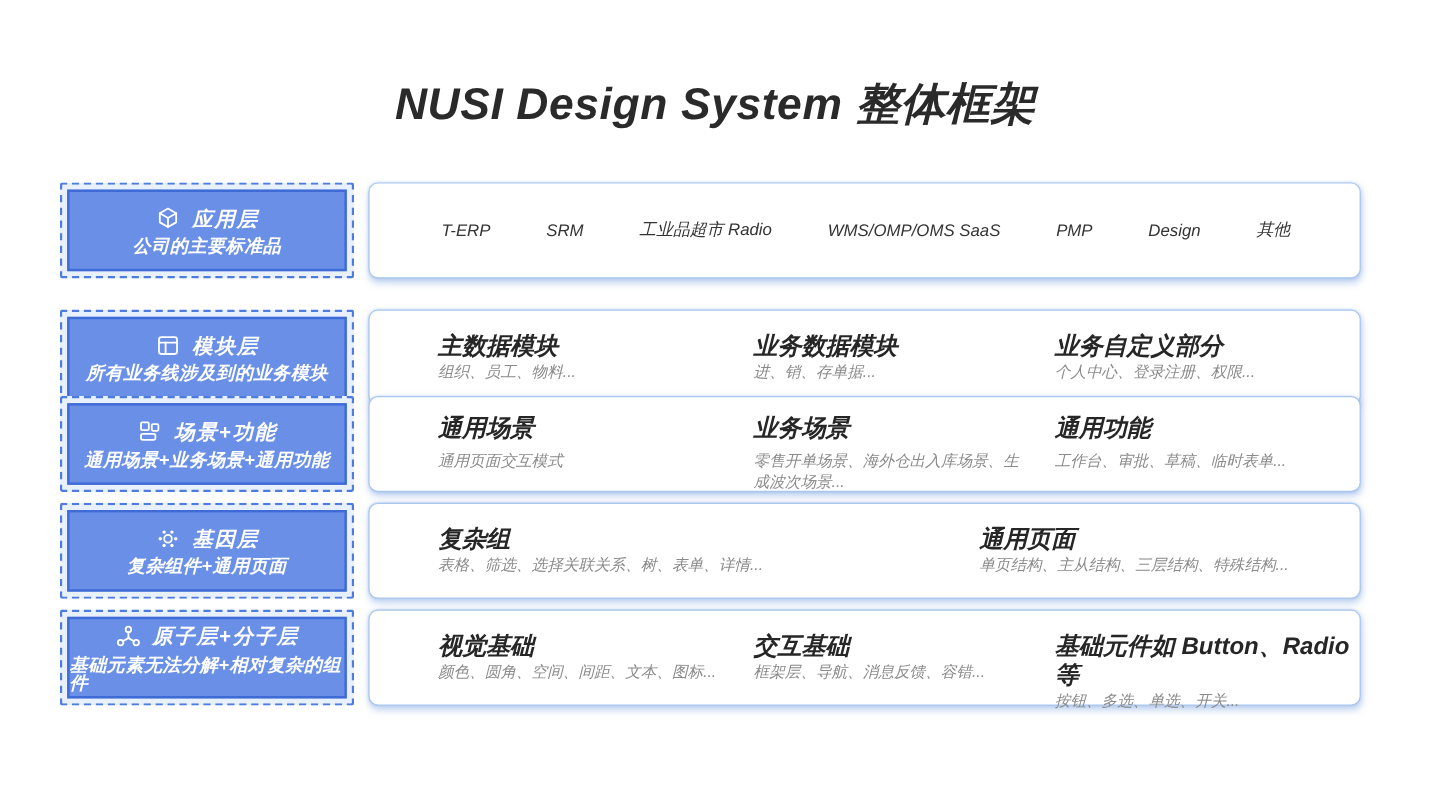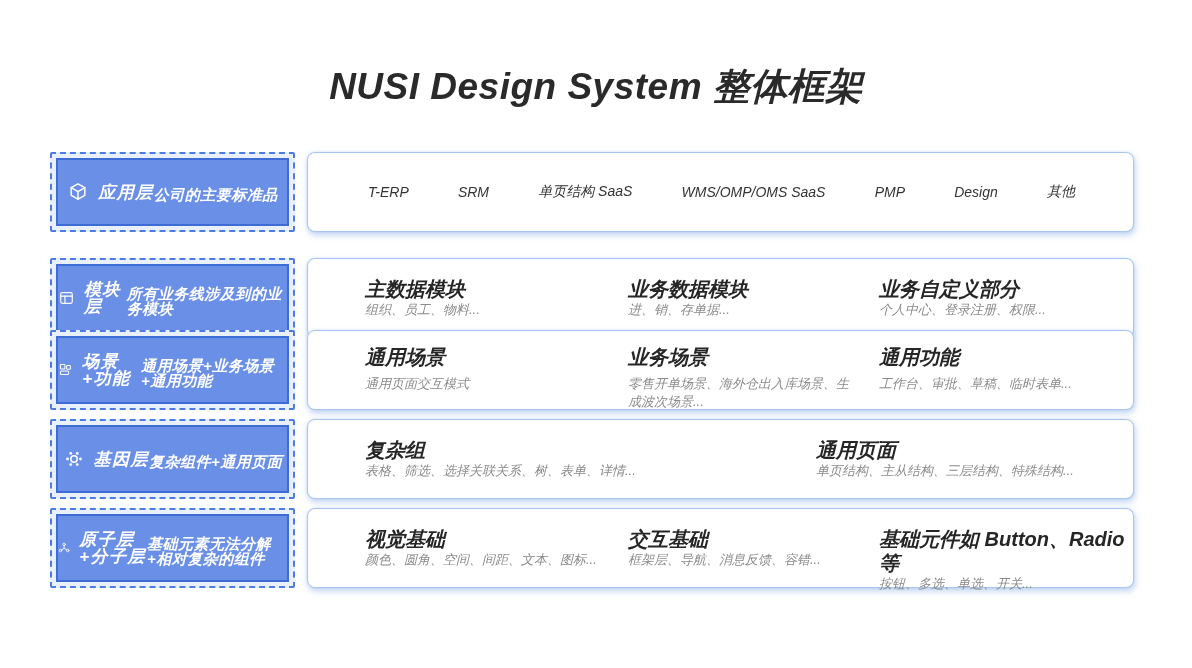--- a/index.html
+++ b/index.html
@@ -14,21 +14,21 @@
   .row { position:absolute; left:0; width:1192px; height:80px; }
   .row-1 { top:152px; } .row-2 { top:258px; } .row-3 { top:330px; } .row-4 { top:419px; } .row-5 { top:508px; }
 
   
   .label-outer {
     position:absolute; left:50px; top:0; width:245px; height:80px; box-sizing:border-box;
     border:2px dashed #4d7be0; background:#e8f0fc; padding:4px; border-radius:2px;
   }
   .label-inner {
     width:100%; height:100%; box-sizing:border-box; background:#6a8fe6; border:2px solid #3e6bd5;
-    color:#ffffff; display:flex; flex-direction:row; align-items:center; justify-content:center;
+    color:#ffffff; display:flex; flex-direction:column; align-items:center; justify-content:center;
   }
   .label-title-line { display:flex; align-items:center; gap:9px; font-size:17px; font-weight:bold; letter-spacing:1.5px; line-height:1; }
   .label-sub { font-size:15px; font-weight:600; margin-top:5px; letter-spacing:0.5px; line-height:1; }
   .licon { width:22px; height:22px; display:block; }
   .licon * { stroke:#ffffff; stroke-width:1.5; fill:none; stroke-linecap:round; stroke-linejoin:round; }
   .licon .dot { fill:#ffffff; stroke:none; }
 
   
   .card {
     position:absolute; left:307px; top:0; width:827px; height:80px; box-sizing:border-box;
@@ -64,21 +64,21 @@
               <path d="M11 10.6 V18.2"></path>
           </svg>
           <span>应用层</span>
         </div>
         <div class="label-sub">公司的主要标准品</div>
       </div>
     </div>
     <div class="card apps">
       <span>T-ERP</span>
       <span>SRM</span>
-      <span>单页结构 SaaS</span>
+      <span>工业品超市 Radio</span>
       <span>WMS/OMP/OMS SaaS</span>
       <span>PMP</span>
       <span>Design</span>
       <span>其他</span>
     </div>
   </div>
 
   <div class="row row-2">
     <div class="label-outer">
       <div class="label-inner">

